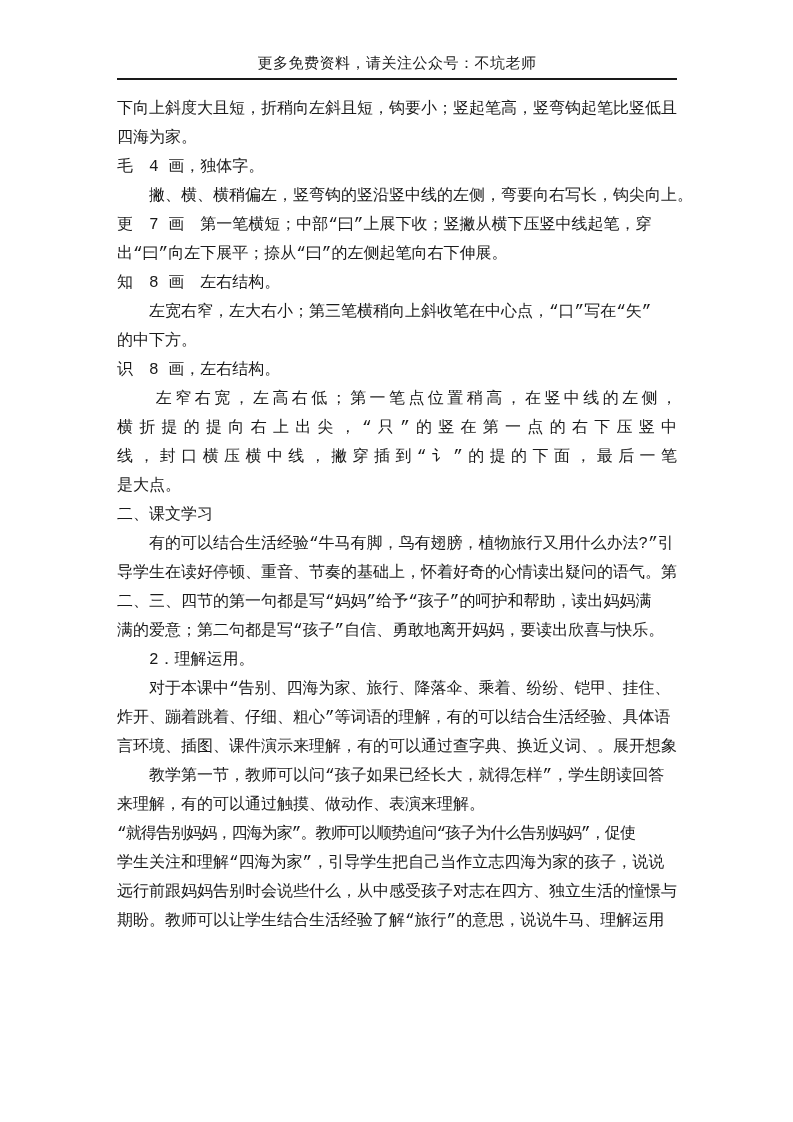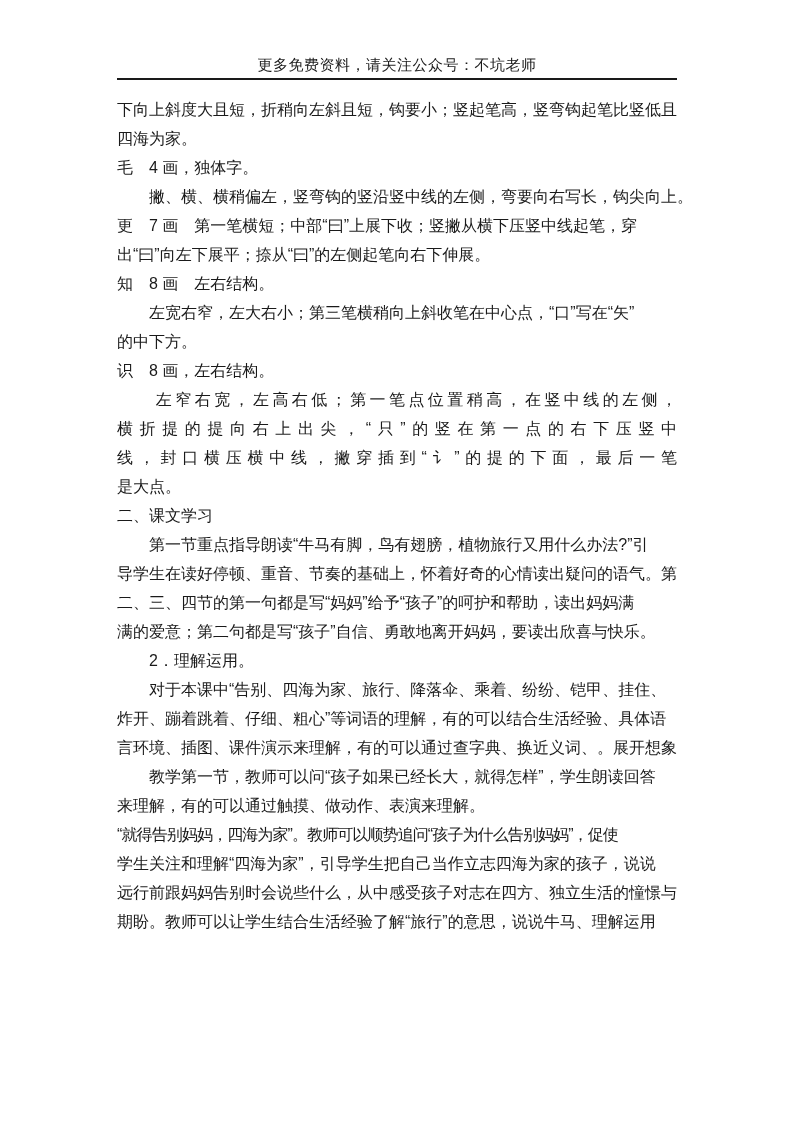--- a/index.html
+++ b/index.html
@@ -6,21 +6,21 @@
     margin: 0;
     padding: 0;
     background: #ffffff;
   }
   .page {
     position: relative;
     width: 793px;
     height: 1122px;
     background: var(--background, #ffffff);
     color: var(--text, #1a1a1a);
-    font-family: Liberation Sans, sans-serif;
+    font-family: Liberation Mono, monospace;
     overflow: hidden;
   }
   .header {
     position: absolute;
     left: 117px;
     top: 54px;
     width: 560px;
     text-align: center;
     font-size: 15px;
     line-height: 21px;
@@ -73,21 +73,21 @@
       <div class="line">出“曰”向左下展平；捺从“曰”的左侧起笔向右下伸展。</div>
       <div class="line">知　8 画　左右结构。</div>
       <div class="line">　　左宽右窄，左大右小；第三笔横稍向上斜收笔在中心点，“口”写在“矢”</div>
       <div class="line">的中下方。</div>
       <div class="line">识　8 画，左右结构。</div>
       <div class="line stretch">　　左窄右宽，左高右低；第一笔点位置稍高，在竖中线的左侧，</div>
       <div class="line stretch">横折提的提向右上出尖，“只”的竖在第一点的右下压竖中</div>
       <div class="line stretch">线，封口横压横中线，撇穿插到“讠”的提的下面，最后一笔</div>
       <div class="line">是大点。</div>
       <div class="line">二、课文学习</div>
-      <div class="line">　　第一节重点指导朗读“牛马有脚，鸟有翅膀，植物旅行又用什么办法?”引</div>
+      <div class="line">　　有的可以结合生活经验“牛马有脚，鸟有翅膀，植物旅行又用什么办法?”引</div>
       <div class="line">导学生在读好停顿、重音、节奏的基础上，怀着好奇的心情读出疑问的语气。第</div>
       <div class="line">二、三、四节的第一句都是写“妈妈”给予“孩子”的呵护和帮助，读出妈妈满</div>
       <div class="line">满的爱意；第二句都是写“孩子”自信、勇敢地离开妈妈，要读出欣喜与快乐。</div>
       <div class="line">　　2．理解运用。</div>
       <div class="line">　　对于本课中“告别、四海为家、旅行、降落伞、乘着、纷纷、铠甲、挂住、</div>
       <div class="line">炸开、蹦着跳着、仔细、粗心”等词语的理解，有的可以结合生活经验、具体语</div>
       <div class="line">言环境、插图、课件演示来理解，有的可以通过查字典、换近义词、。展开想象</div>
       <div class="line">　　教学第一节，教师可以问“孩子如果已经长大，就得怎样”，学生朗读回答</div>
       <div class="line">来理解，有的可以通过触摸、做动作、表演来理解。</div>
       <div class="line tight">“就得告别妈妈，四海为家”。教师可以顺势追问“孩子为什么告别妈妈”，促使</div>

